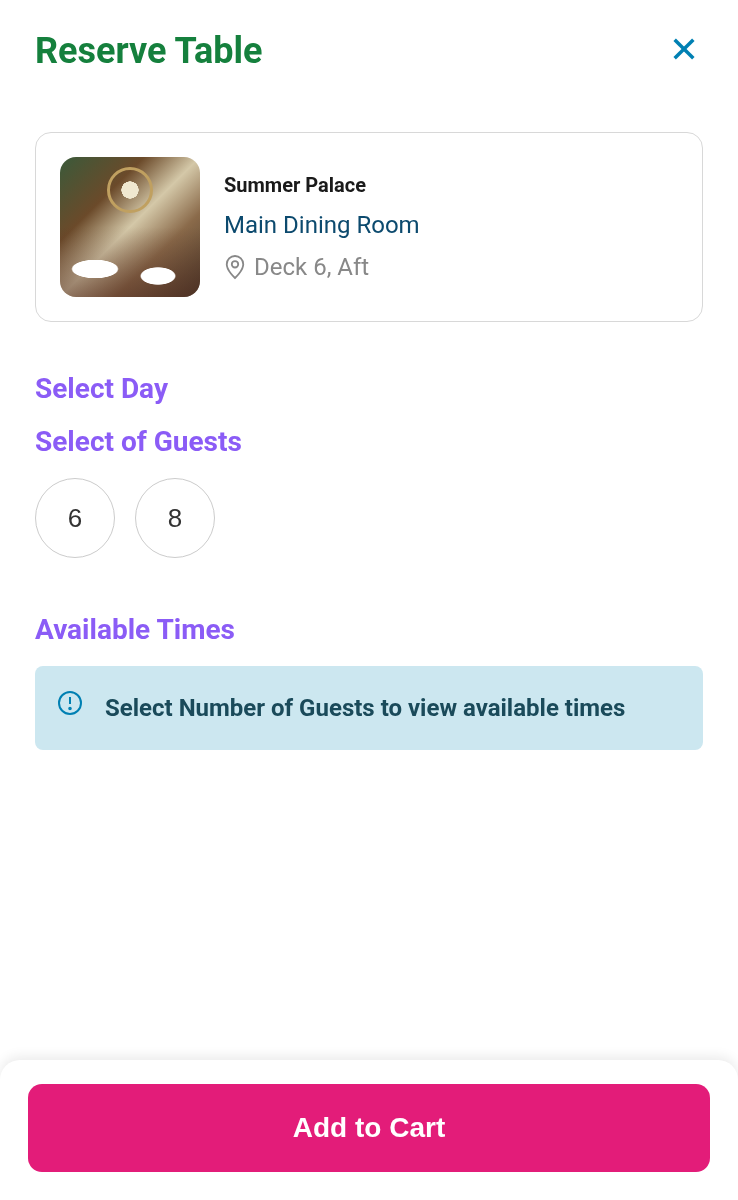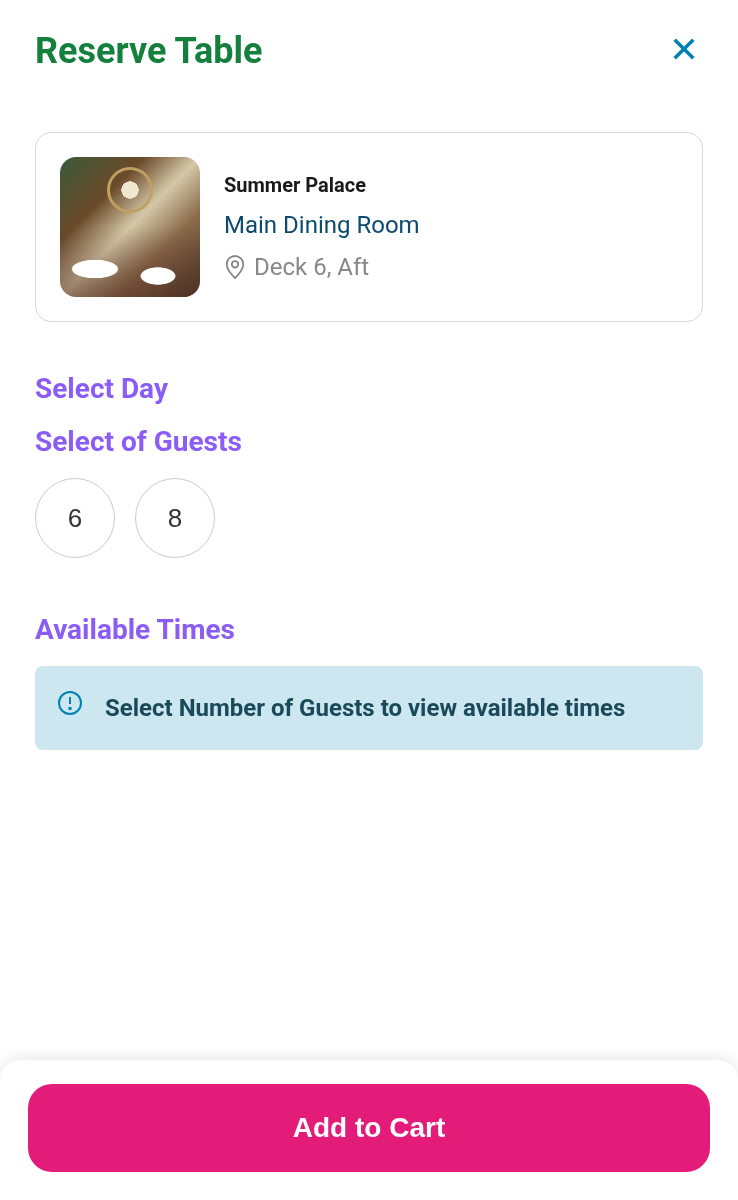--- a/index.html
+++ b/index.html
@@ -207,21 +207,21 @@
     padding: 24px 28px 28px 28px;
     box-shadow: 0 -4px 12px rgba(0,0,0,0.08);
     border-top-left-radius: 20px;
     border-top-right-radius: 20px;
   }
   .add-cart-btn {
     width: 100%;
     background: #e31c79;
     color: #ffffff;
     border: none;
-    border-radius: 24px;
+    border-radius: 14px;
     padding: 28px;
     font-size: 28px;
     font-weight: 600;
     cursor: pointer;
   }
 </style>
 </head>
 <body>
 
 <div class="header">

